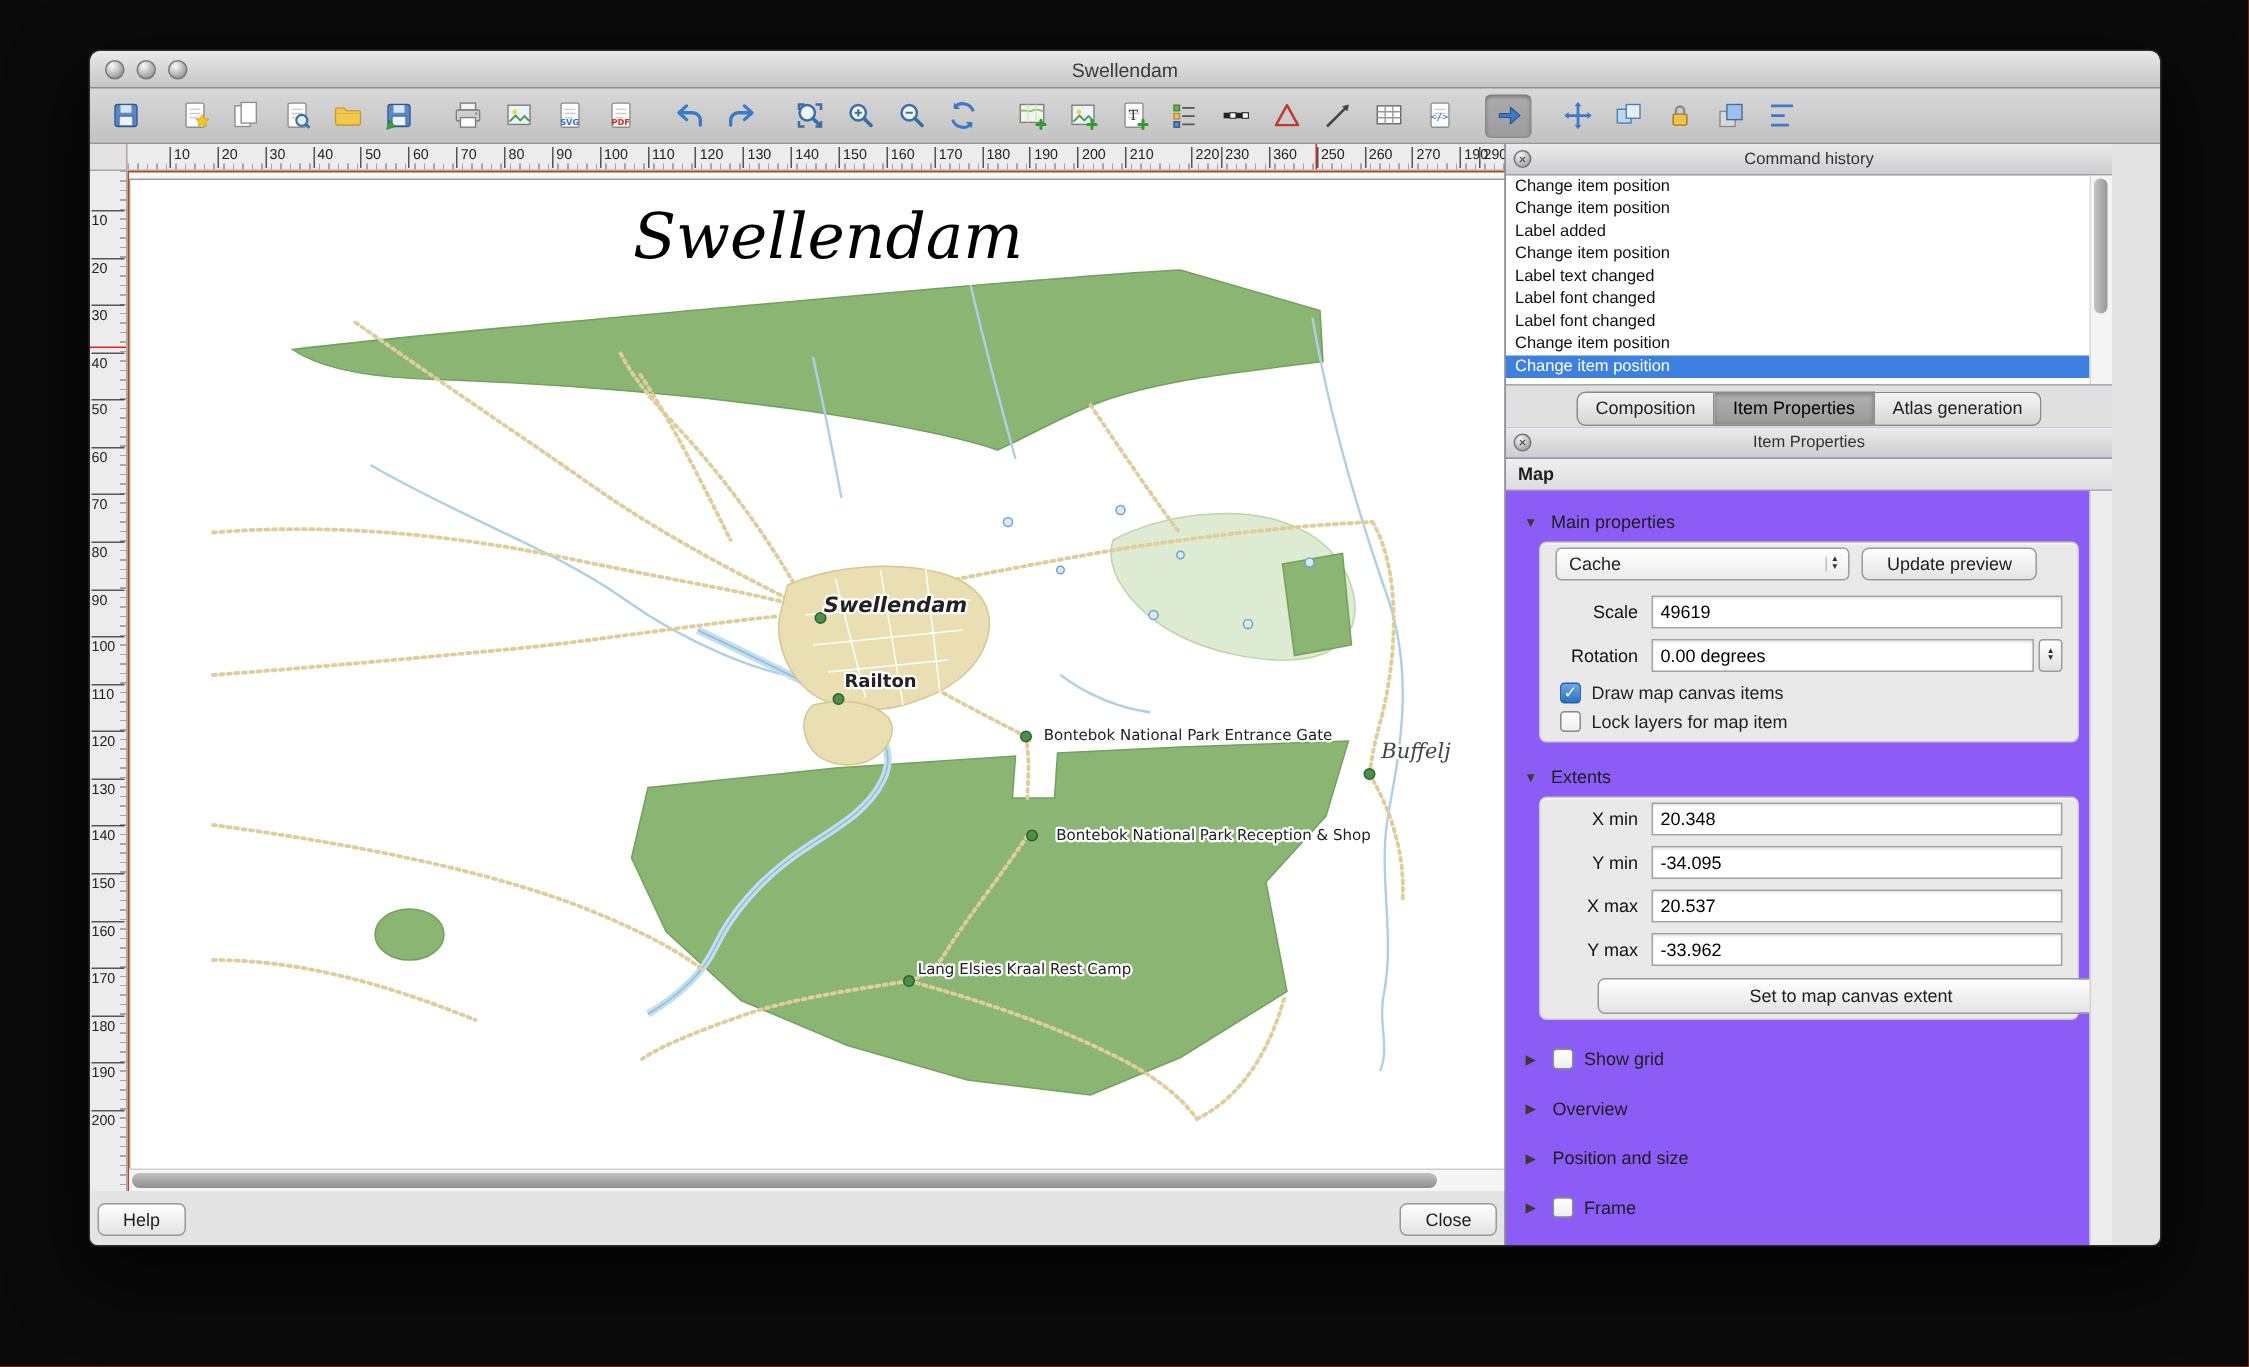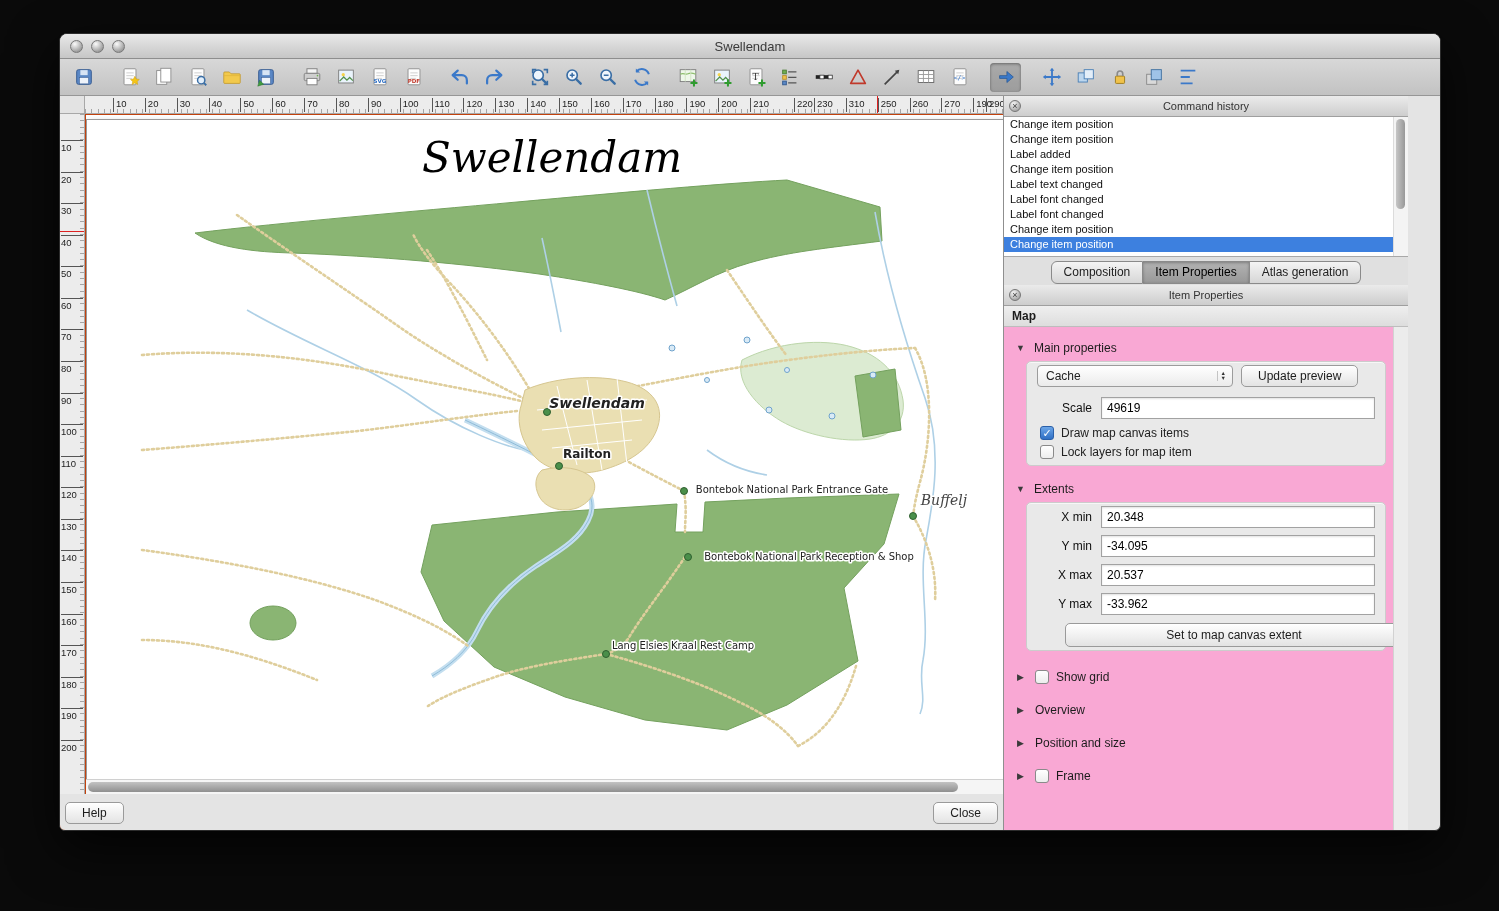--- a/index.html
+++ b/index.html
@@ -42,21 +42,21 @@
   
   .ml{paint-order:stroke;stroke:#ffffff;stroke-width:3px;stroke-linejoin:round;fill:#222;font-family:"DejaVu Sans",sans-serif;}
   .ml-bolditalic{font-style:italic;font-weight:bold;font-size:14px;}
   .ml-bold{font-weight:bold;font-size:12px;}
   .ml-normal{font-size:10px;}
   .ml-italicserif{font-family:"DejaVu Serif",serif;font-style:italic;font-size:14px;fill:#444;}
   .maptitle{font-family:"DejaVu Serif",serif;font-style:italic;font-size:42px;fill:#000;}
   .mp{fill:#4a8f4a;stroke:#2f5f2f;stroke-width:1;}
 
   
-  .rightpanel{width:405px;background:#f9a8d4;border-left:1px solid #8f8f8f;display:flex;flex-direction:column;position:relative;box-sizing:border-box;}
+  .rightpanel{width:405px;background:#8b5cf6;border-left:1px solid #8f8f8f;display:flex;flex-direction:column;position:relative;box-sizing:border-box;}
   .panel-head{height:20px;background:linear-gradient(#ebebeb,#cdcdcd);border-bottom:1px solid #9f9f9f;position:relative;display:flex;align-items:center;font-size:11px;flex:0 0 auto;}
   .panel-head .ph-title{flex:1;text-align:center;color:#333;}
   .closedot{position:absolute;left:5px;width:12px;height:12px;border-radius:50%;background:radial-gradient(circle at 35% 28%,#f6f6f6,#8d8d8d);border:1px solid #767676;font-size:9px;line-height:10px;text-align:center;color:#3c3c3c;box-sizing:border-box;}
   .closedot::before{content:"×";}
   .history-list{height:139px;background:#fff;border-bottom:1px solid #a8a8a8;overflow:hidden;font-size:11px;position:relative;flex:0 0 auto;}
   .hrow{height:15px;line-height:15px;padding-left:6px;color:#101010;white-space:nowrap;}
   .hrow.selected{background:#3d80df;color:#fff;}
   .hist-scroll{position:absolute;right:0;top:0;bottom:0;width:14px;background:#f4f4f4;border-left:1px solid #dcdcdc;}
   .hist-scroll .thumb{position:absolute;top:2px;left:2px;width:9px;height:90px;border-radius:5px;background:linear-gradient(90deg,#c6c6c6,#989898);}
   .tabsrow{height:26px;display:flex;justify-content:center;align-items:center;background:#e0e0e0;flex:0 0 auto;padding-top:2px;}
@@ -342,21 +342,21 @@
           <span class="rlabel" style="left: 442.18px;">140</span>
           <span class="rlabel" style="left: 474.04px;">150</span>
           <span class="rlabel" style="left: 505.9px;">160</span>
           <span class="rlabel" style="left: 537.76px;">170</span>
           <span class="rlabel" style="left: 569.62px;">180</span>
           <span class="rlabel" style="left: 601.48px;">190</span>
           <span class="rlabel" style="left: 633.34px;">200</span>
           <span class="rlabel" style="left: 665.2px;">210</span>
           <span class="rlabel" style="left: 697.06px; margin-left: 12px;">220</span>
           <span class="rlabel" style="left: 728.92px;">230</span>
-          <span class="rlabel" style="left: 760.78px;">310</span>
+          <span class="rlabel" style="left: 760.78px;">360</span>
           <span class="rlabel" style="left: 792.64px;">250</span>
           <span class="rlabel" style="left: 824.5px;">260</span>
           <span class="rlabel" style="left: 856.36px;">270</span>
           <span class="rlabel" style="left: 888.22px;">190</span>
           <span class="rlabel" style="left: 901px;">290</span>
         </div>
       <div class="v-ruler" id="vruler">
         <div class="redline-v"></div>
       <span class="rlabel-v" style="top: 26px;">10</span>
           <span class="rlabel-v" style="top: 57.57px;">20</span>
@@ -518,20 +518,28 @@
                   <span>▲</span>
                   <span>▼</span>
                 </span>
             </div>
             <button class="macbtn">Update preview</button>
           </div>
           <div class="fieldrow">
             <span class="flabel">Scale</span>
             <input class="txt" value="49619" style="">
           </div>
+          <div class="fieldrow">
+            <span class="flabel">Rotation</span>
+            <input class="txt" value="0.00 degrees" style="">
+            <span class="stepper">
+                <span>▲</span>
+                <span>▼</span>
+              </span>
+          </div>
           <div class="checkrow">
             <span class="cb checked"></span>
             <span>Draw map canvas items</span>
           </div>
           <div class="checkrow">
             <span class="cb"></span>
             <span>Lock layers for map item</span>
           </div>
         </div>
 

